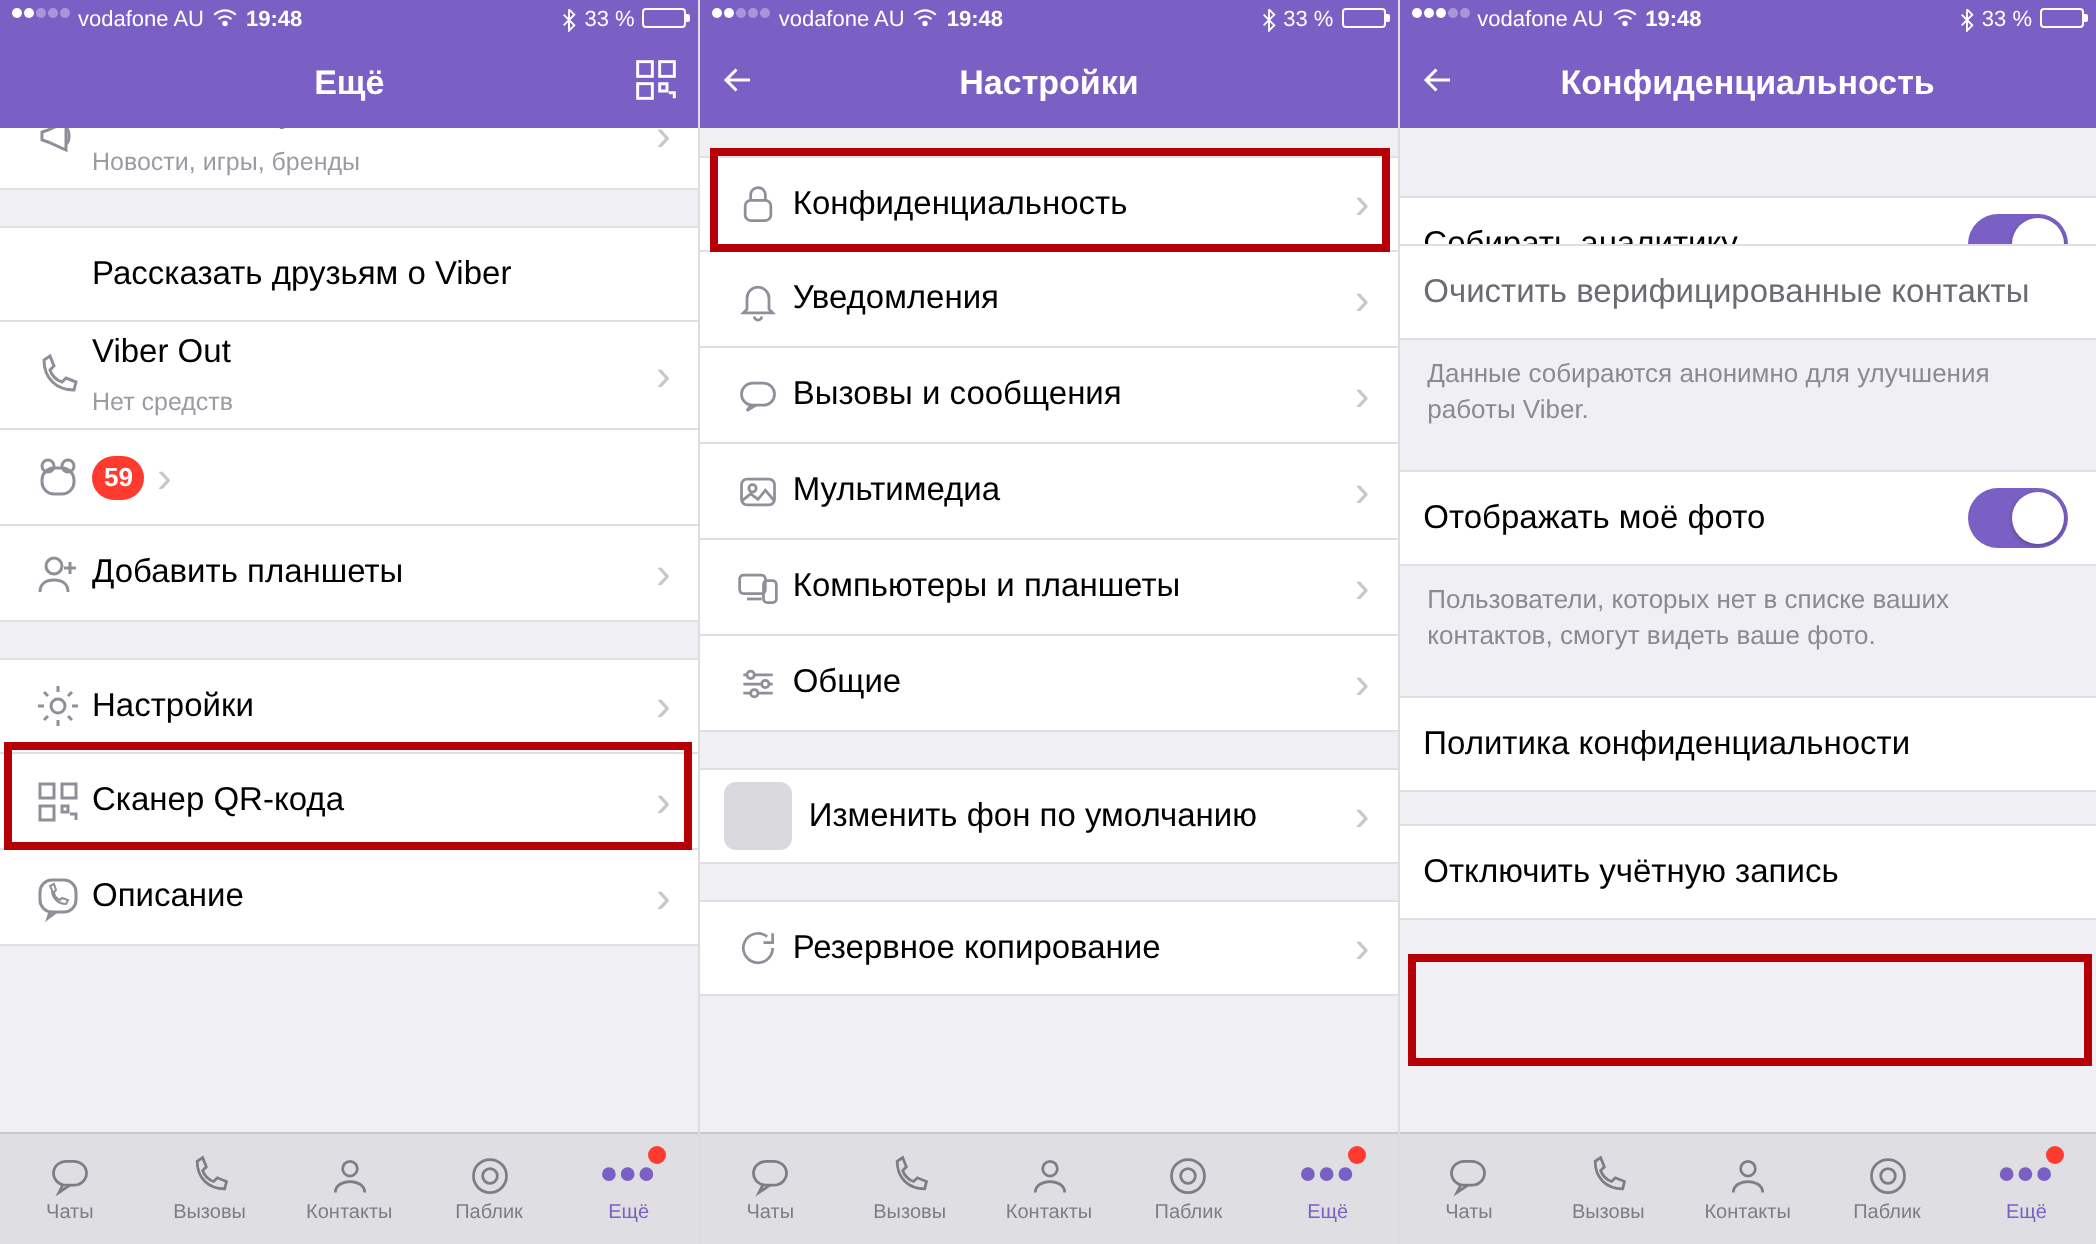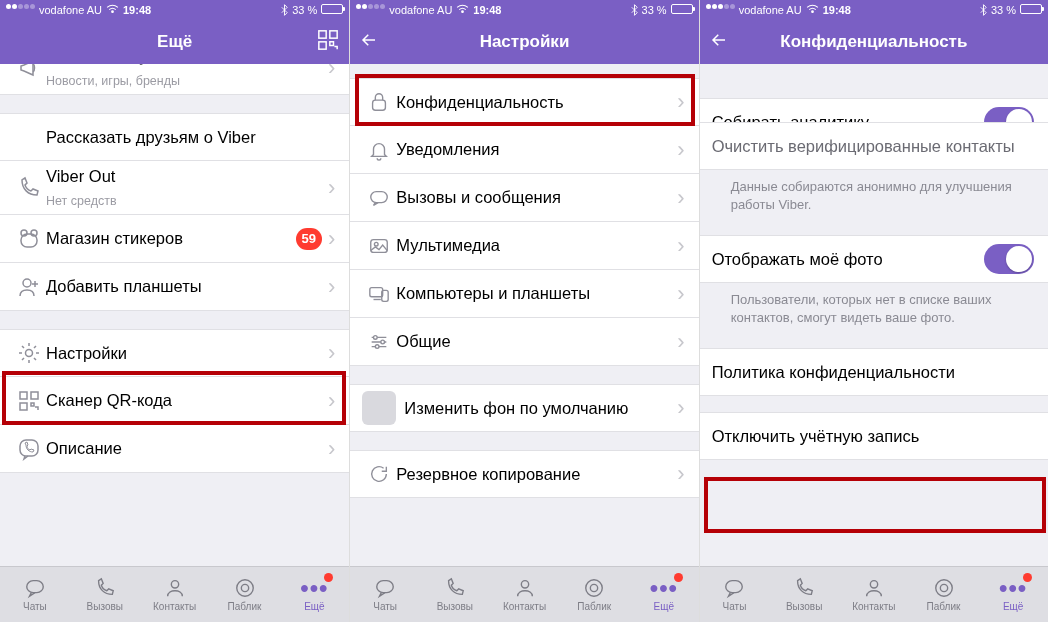--- a/index.html
+++ b/index.html
@@ -97,21 +97,21 @@
     background:#ff3b30; color:#fff; border-radius:11px; min-width:22px; height:22px;
     font-size:13px; font-weight:600; display:flex; align-items:center;
     justify-content:center; padding:0 6px;
   }
   .row.cut-top { margin-top:-24px; }
   .row.cut-top .label { color:#000; }
   .row .thumb-sq {
     width:34px; height:34px; border-radius:6px; background:#d9d9de; margin-right:8px;
   }
   .footer-note {
-    font-size:13px; color:#8a8a93; padding:8px 31px 4px; line-height:1.35;
+    font-size:13px; color:#8a8a93; padding:8px 14px 4px; line-height:1.35;
   }
 
   
   .toggle {
     width:50px; height:30px; border-radius:15px; background:#7a5fc4;
     position:relative;
   }
   .toggle::after {
     content:""; position:absolute; right:2px; top:2px; width:26px; height:26px;
     background:#fff; border-radius:50%; box-shadow:0 1px 2px rgba(0,0,0,.25);
@@ -225,23 +225,20 @@
         <span class="chev">›</span>
       </div>
       <div class="row">
         <div class="icon-slot">
           <svg width="24" height="24" viewBox="0 0 24 24" fill="none" stroke-width="1.5">
               <circle cx="7" cy="6" r="3"></circle>
               <circle cx="17" cy="6" r="3"></circle>
               <rect x="4" y="7" width="16" height="13" rx="6"></rect>
             </svg>
         </div>
-        <div class="label-wrap">
-            <span class="label">Магазин стикеров</span>
-          </div>
         <span class="badge">59</span>
         <span class="chev">›</span>
       </div>
       <div class="row">
         <div class="icon-slot">
           <svg width="24" height="24" viewBox="0 0 24 24" fill="none" stroke-width="1.5">
               <circle cx="10" cy="8" r="4"></circle>
               <path d="M3 21c0-4 3-6 7-6s7 2 7 6"></path>
               <path d="M18 6v6M15 9h6"></path>
             </svg>

